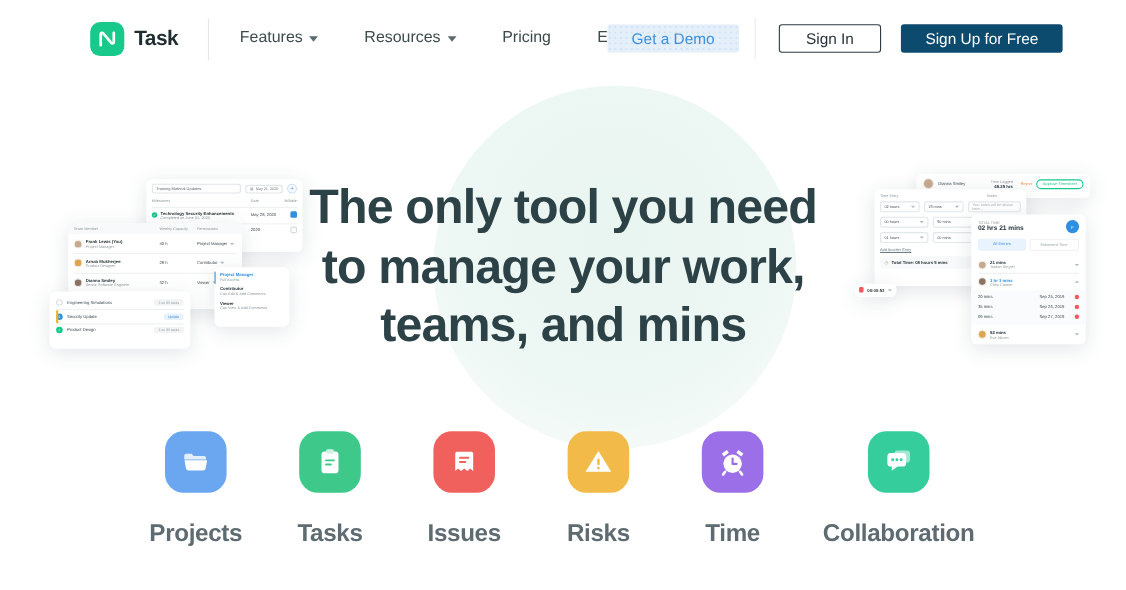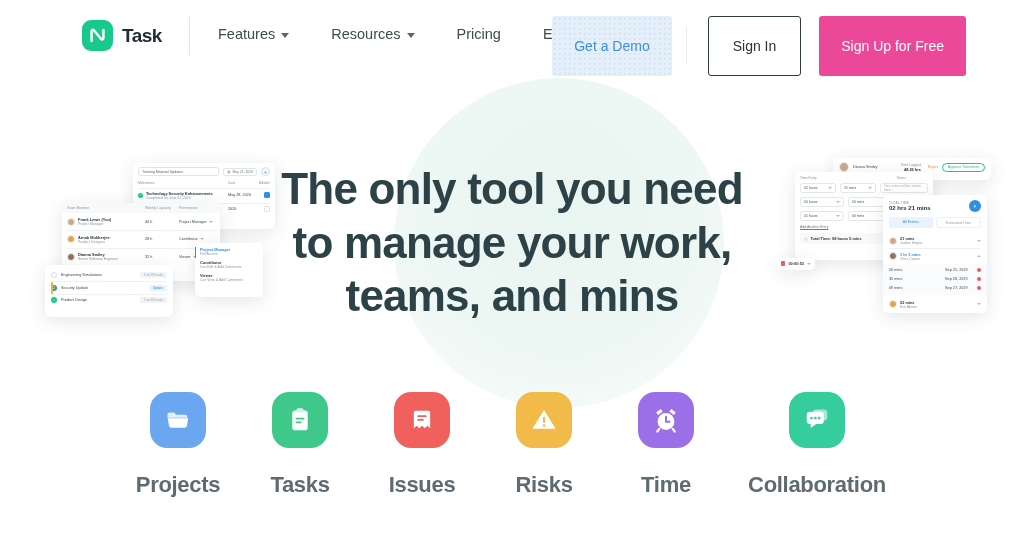--- a/index.html
+++ b/index.html
@@ -29,29 +29,29 @@
 
   .nav { position:absolute; left:218px; top:26px; display:flex; align-items:center; gap:0; }
   .nav-item { font-size:14.5px; color:#3d4b4f; display:flex; align-items:center; gap:6px;
     cursor:pointer; padding:0 0; }
   .nav-item + .nav-item { margin-left:42px; }
   .caret { width:0;height:0;border-left:4px solid transparent;border-right:4px solid transparent;
     border-top:5px solid #5a696d; display:inline-block; margin-top:2px;}
 
   .actions { position:absolute; right:58px; top:16px; display:flex; align-items:center; gap:0; }
   .btn { font-size:14px; border-radius:4px; display:flex; align-items:center; justify-content:center;
-     cursor:pointer; height:60px; }
+     cursor:pointer; height:26px; }
   .btn-demo {
     color:#3f8fd8; background-color:#e4effa;
     background-image: radial-gradient(#cfe2f5 1px, transparent 1px);
     background-size: 5px 5px;
     padding:0 22px; border-radius:3px;
   }
   .btn-signin { color:#27343a; background:#fff; border:1.4px solid #2e3b42; padding:0 24px; margin-left:21px; border-radius:3px;}
-  .btn-signup { color:#fff; background:#ec4899; padding:0 22px; margin-left:18px; border-radius:3px; font-weight:normal;}
+  .btn-signup { color:#fff; background:#0c4a6e; padding:0 22px; margin-left:18px; border-radius:3px; font-weight:normal;}
   .btn-divider { width:1px; height:38px; background:#e9ecee; margin-left:14px; }
 
   
   .headline {
     position:absolute; left:262px; top:162px; width:500px; z-index:5;
     text-align:center; font-size:44px; line-height:1.22; font-weight:bold;
     color:#2c4247; letter-spacing:-0.8px;
   }
   .headline .ln { display:block; white-space:nowrap; }
 

